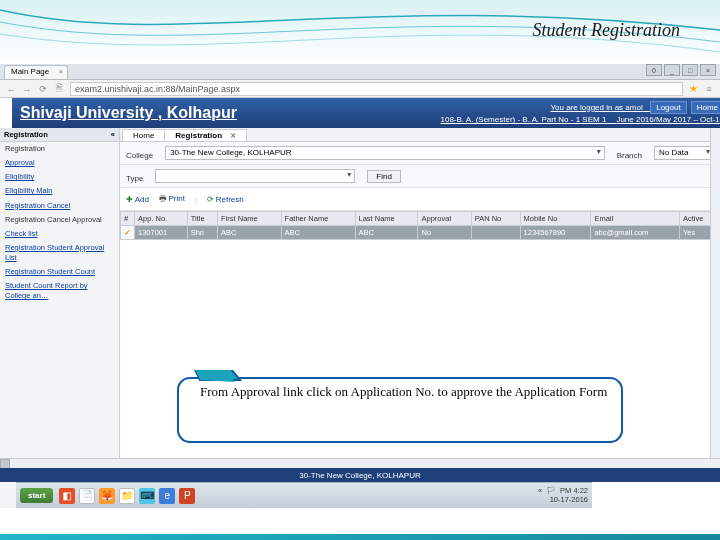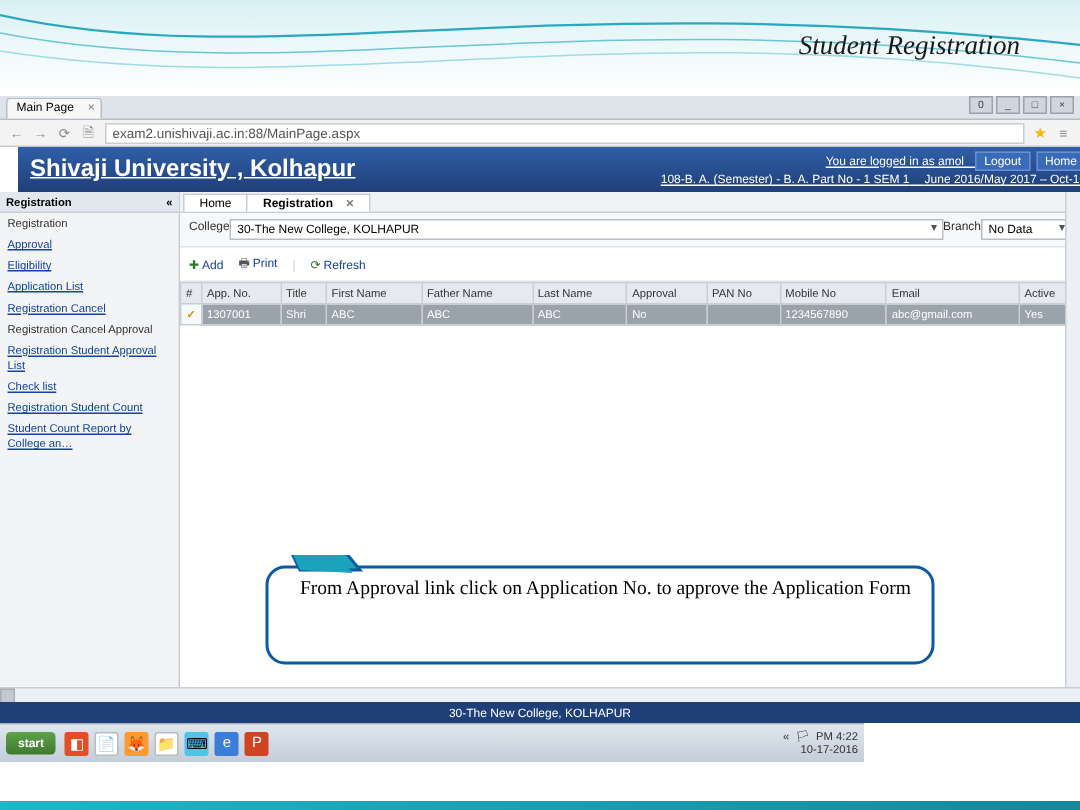--- a/index.html
+++ b/index.html
@@ -61,21 +61,21 @@
   .side-list { list-style:none; }
   .side-list li { padding:2px 5px; color:#1243a0; text-decoration:underline; cursor:pointer; line-height:1.35;}
   .side-list li.plain { color:#333; text-decoration:none; }
 
   
   .main { flex:1; background:#fff; font-size:8px; position:relative;}
   .crumb-tabs { height:14px; background:#f0f2f5; border-bottom:1px solid #c9cdd4; display:flex; align-items:flex-end; padding-left:2px; gap:-1px;}
   .ctab { background:#fff; border:1px solid #c9cdd4; border-bottom:none; padding:1px 10px; font-size:8px; margin-right:-1px; position:relative;}
   .ctab.active { background:#fff; font-weight:bold;}
   .ctab .x { font-size:7px; color:#777; margin-left:6px;}
-  .filter-row { display:flex; align-items:flex-start; gap:0; padding:4px 6px; background:#f7f8fa; border-bottom:1px solid #e0e3e8;}
+  .filter-row { display:flex; align-items:flex-end; gap:12px; padding:4px 6px; background:#f7f8fa; border-bottom:1px solid #e0e3e8;}
   .filter-row label { font-size:8px; color:#333;}
   .sel { border:1px solid #b8bdc4; background:#fff; padding:1px 14px 1px 4px; font-size:8px; height:14px; position:relative; min-width:150px;}
   .sel::after { content:"▾"; position:absolute; right:3px; top:0; font-size:8px; color:#555;}
   .sel.short { min-width:60px;}
   .btn-find { border:1px solid #b8bdc4; background:#eef1f5; padding:1px 8px; font-size:8px;}
   .toolbar { padding:4px 6px; display:flex; gap:10px; border-bottom:1px solid #e0e3e8; font-size:8px;align-items:center;}
   .tool { color:#1243a0; cursor:pointer;}
   .tool .ic { color:#2a7a2a; margin-right:2px;}
   .grid { width:100%; border-collapse:collapse; font-size:7.5px;}
   .grid th { background:#e6e9ef; border:1px solid #c9cdd4; padding:2px 3px; font-weight:normal; color:#333; text-align:left;}
@@ -90,21 +90,21 @@
   .callout-text {
     position:absolute; top:14px; left:70px; width:410px;
     font-family: "Times New Roman", serif; font-size:13px; color:#000; line-height:1.3;
     text-align: justify;
   }
 
   
   .scroll-h { position:absolute; top:458px; left:0; width:720px; height:10px; background:#eceff3; border-top:1px solid #c9cdd4;}
   .scroll-thumb { position:absolute; left:0; top:0; width:10px; height:10px; background:#c4c9d0; border:1px solid #a8aeb6;}
   .footer-blue { position:absolute; top:468px; left:0; width:720px; height:14px; background:#1f3f78; color:#fff; font-size:8px; display:flex; align-items:center; justify-content:center;}
-  .taskbar { position:absolute; top:482px; left:0; width:576px; height:26px; background:linear-gradient(#dfe6ee,#c3cdd9); border-top:1px solid #a7b2bf; display:flex; align-items:center; padding:0 4px; font-size:8px;}
+  .taskbar { position:absolute; top:482px; left:16px; width:576px; height:26px; background:linear-gradient(#dfe6ee,#c3cdd9); border-top:1px solid #a7b2bf; display:flex; align-items:center; padding:0 4px; font-size:8px;}
   .start { background:linear-gradient(#5fa24a,#3e7a2f); color:#fff; padding:3px 8px; border-radius:3px; font-weight:bold; font-size:8px;}
   .ticons { display:flex; gap:4px; margin-left:6px;}
   .ticon { width:16px; height:16px; border-radius:2px; display:flex; align-items:center; justify-content:center; font-size:10px;}
   .clock-area { margin-left:auto; text-align:right; line-height:1.1; color:#333; font-size:7.5px;}
 
   .bottom-strip { position:absolute; top:508px; left:0; width:720px; height:32px; background:#fff;}
   .bottom-strip::before { content:""; position:absolute; left:0; bottom:0; width:720px; height:6px;
       background:linear-gradient(90deg,#1fb6c8,#15889a);}
   .scroll-v { position:absolute; top:128px; right:0; width:10px; height:330px; background:#eceff3; border-left:1px solid #c9cdd4;}
 </style>
@@ -165,25 +165,25 @@
 <div class="page-area">
   <div class="sidebar">
     <div class="side-head">
       <span>Registration</span>
       <span>«</span>
     </div>
     <ul class="side-list">
       <li class="plain">Registration</li>
       <li>Approval</li>
       <li>Eligibility</li>
-      <li>Application List</li>
+      <li>Eligibility Main</li>
       <li>Registration Cancel</li>
       <li class="plain">Registration Cancel Approval</li>
+      <li>Check list</li>
       <li>Registration Student Approval List</li>
-      <li>Check list</li>
       <li>Registration Student Count</li>
       <li>Student Count Report by College an…</li>
     </ul>
   </div>
 
   <div class="main">
     <div class="crumb-tabs">
       <div class="ctab">
         <span>Home</span>
       </div>
@@ -195,20 +195,27 @@
 
     <div class="filter-row">
       <label>College</label>
       <div class="sel" style="flex:1">
         <span>30-The New College, KOLHAPUR</span>
       </div>
       <label>Branch</label>
       <div class="sel short">
         <span>No Data</span>
       </div>
+    </div>
+    <div class="filter-row">
+      <label>Type</label>
+      <div class="sel" style="min-width:200px">
+        <span></span>
+      </div>
+      <button class="btn-find">Find</button>
     </div>
 
     <div class="toolbar">
       <span class="tool"><span class="ic">✚</span><span>Add</span></span>
       <span class="tool"><span class="ic" style="color:#555">🖶</span><span>Print</span></span>
       <span style="color:#ccc">|</span>
       <span class="tool"><span class="ic" style="color:#2a7a2a">⟳</span><span>Refresh</span></span>
     </div>
 
     <table class="grid">

